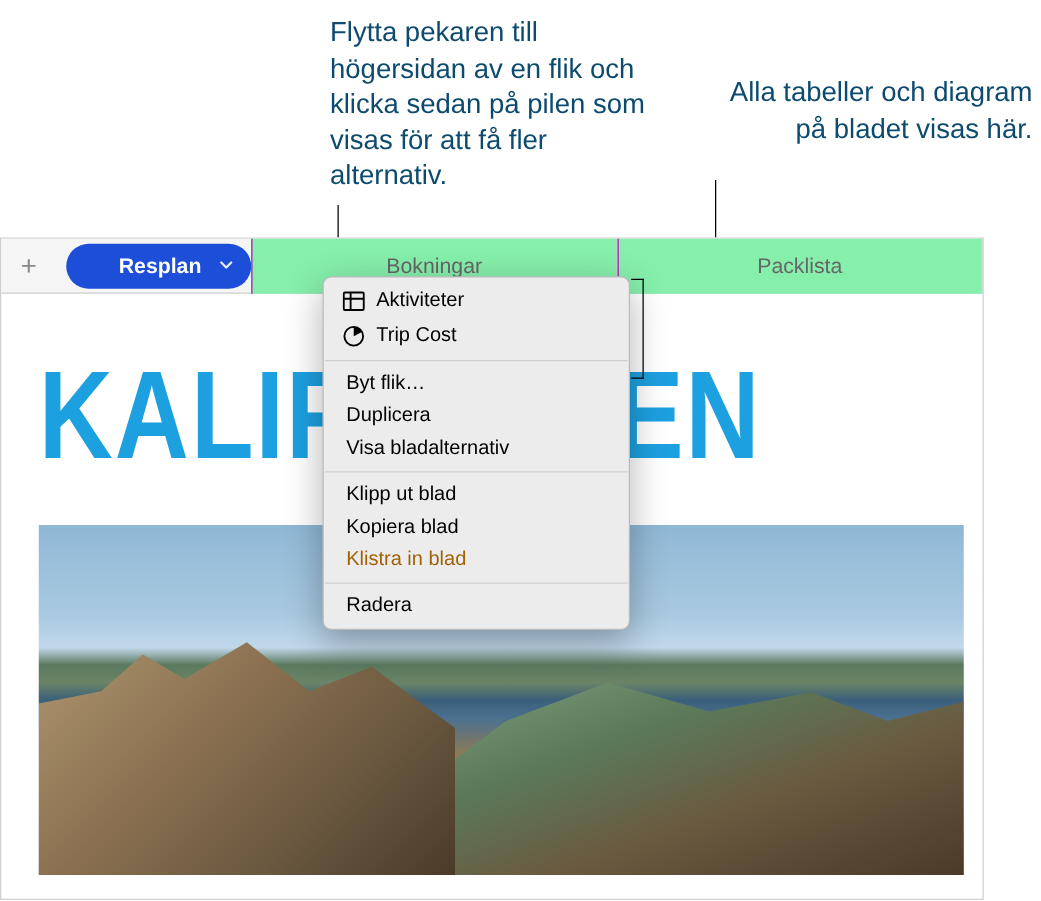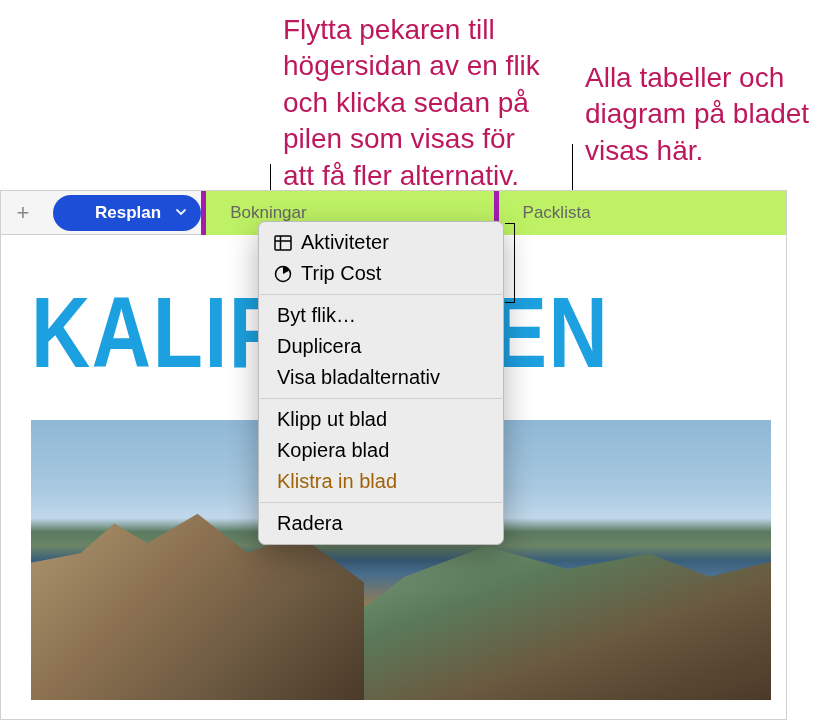--- a/index.html
+++ b/index.html
@@ -10,34 +10,34 @@
     body {
       font-family: -apple-system, BlinkMacSystemFont, "Helvetica Neue", Arial, sans-serif;
       width: 833px;
       height: 721px;
       position: relative;
       background: #fff;
       overflow: hidden;
     }
     .callout {
       position: absolute;
-      font-size: 28px;
+      font-size: 22px;
       line-height: 1.3;
-      color: #be185d;
-      margin-left: 19px;
+      color: #0c4a6e;
     }
     .callout-left {
       left: 264px;
       top: 12px;
       width: 270px;
     }
     .callout-right {
       left: 566px;
       top: 60px;
       width: 260px;
+      text-align: right;
     }
     .callout-line {
       position: absolute;
       background: #000;
     }
     .line-left-v {
       left: 270px;
       top: 164px;
       width: 1px;
       height: 52px;
@@ -112,25 +112,25 @@
       height: 36px;
     }
     .tab-chevron {
       position: absolute;
       right: 14px;
       color: rgba(255,255,255,0.9);
       font-size: 14px;
     }
     .tab-inactive {
       flex: 1;
-      justify-content: flex-start;
+      justify-content: center;
       color: #666;
-      background: #bef264;
+      background: #86efac;
       height: 44px;
-      border-left: 5px solid #a21caf;
+      border-left: 1px solid #a21caf;
     }
     .canvas-area {
       padding: 40px 30px 0 30px;
       position: relative;
       height: calc(100% - 44px);
       overflow: hidden;
     }
     .big-title {
       font-size: 100px;
       font-weight: 900;
@@ -200,21 +200,21 @@
       width: 10px;
       height: 80px;
       border: 1px solid #000;
       border-left: none;
       z-index: 99;
     }
     .menu-item {
       display: flex;
       align-items: center;
       padding: 4px 20px 4px 14px;
-      font-size: 20px;
+      font-size: 16px;
       color: #000;
       cursor: pointer;
       gap: 8px;
     }
     .menu-item.disabled {
       color: #a16207;
       cursor: default;
     }
     .menu-item-noicon {
       padding-left: 18px;

